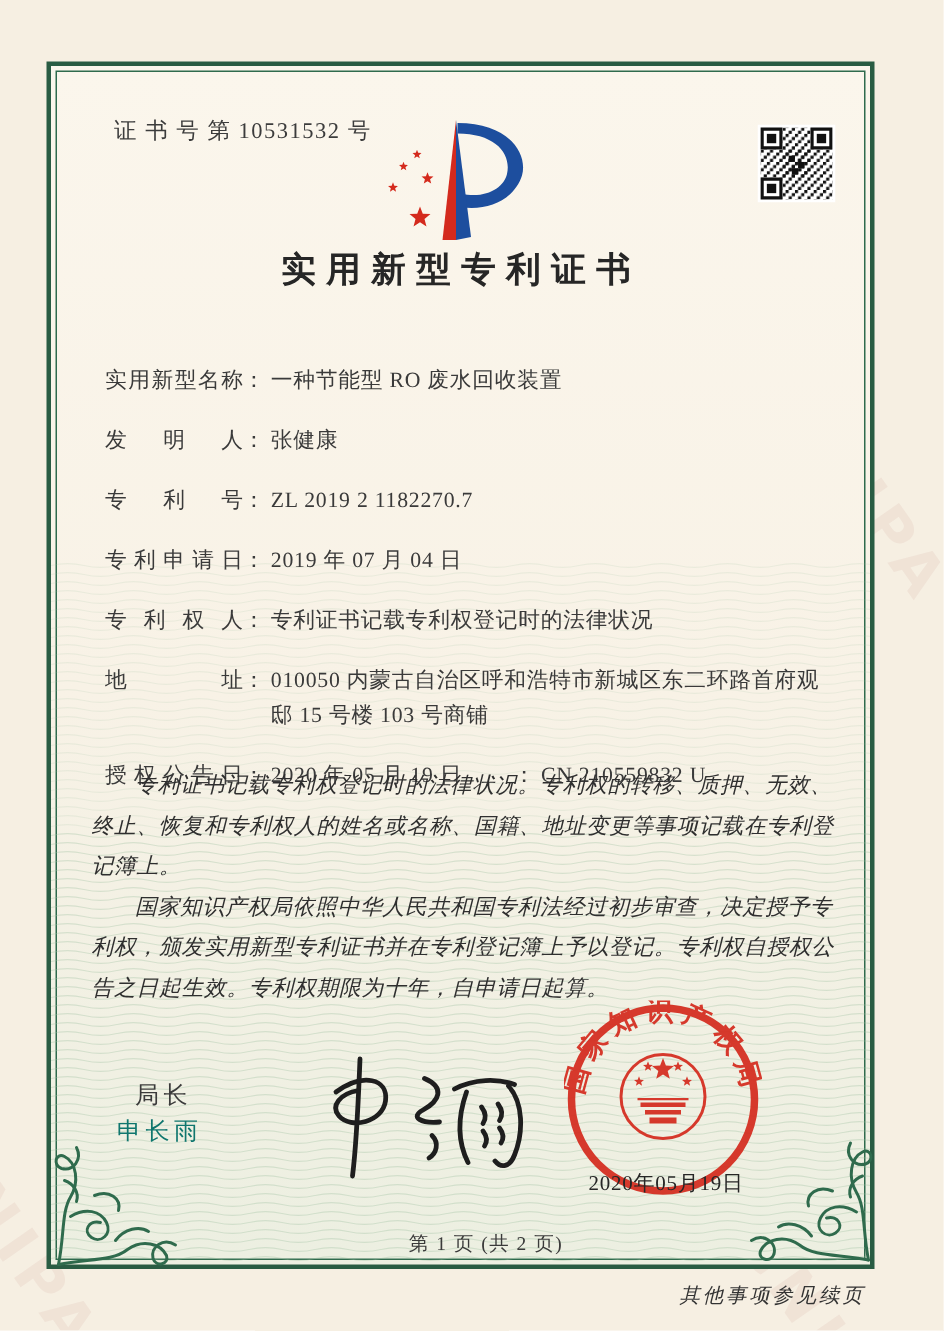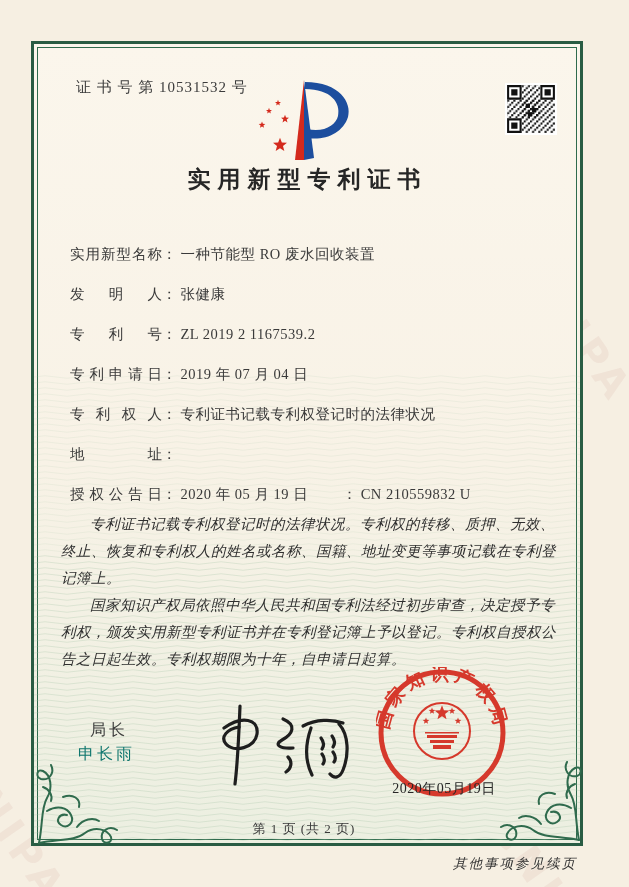--- a/index.html
+++ b/index.html
@@ -67,21 +67,21 @@
   .sig-script{position:absolute;left:146px;top:690px;}
   
   .seal{position:absolute;left:376px;top:667px;}
   .seal-date{
     position:absolute;left:374px;top:780px;width:140px;text-align:center;
     font-size:14px;color:#262626;letter-spacing:0.5px;
   }
   
   .page-num{
     position:absolute;left:31px;top:820px;width:546px;text-align:center;
-    font-size:13px;color:#3a3a3a;letter-spacing:1px;
+    font-size:13px;color:#3a3a3a;letter-spacing:1px;padding-left:20px;
   }
   .continuation{
     position:absolute;left:31px;top:855px;width:546px;text-align:right;
     font-size:13.5px;color:#333;font-style:italic;letter-spacing:2px;
   }
   .flourish{position:absolute;pointer-events:none;}
   .flourish.bl{left:33px;top:753px;}
   .flourish.br{left:490px;top:750px;transform:scaleX(-1);}
 </style>
 </head>
@@ -160,35 +160,36 @@
       <span class="f-value">一种节能型 RO 废水回收装置</span>
     </div>
     <div class="frow">
       <span class="f-label">发明人</span>
         <span class="f-colon">：</span>
       <span class="f-value">张健康</span>
     </div>
     <div class="frow">
       <span class="f-label">专利号</span>
         <span class="f-colon">：</span>
-      <span class="f-value">ZL 2019 2 1167539.2</span>
+      <span class="f-value">ZL 2019 2 1182270.7</span>
     </div>
     <div class="frow">
       <span class="f-label">专利申请日</span>
         <span class="f-colon">：</span>
       <span class="f-value">2019 年 07 月 04 日</span>
     </div>
     <div class="frow">
       <span class="f-label">专利权人</span>
         <span class="f-colon">：</span>
       <span class="f-value">专利证书记载专利权登记时的法律状况</span>
     </div>
     <div class="frow">
       <span class="f-label">地址</span>
         <span class="f-colon">：</span>
+      <span class="f-value wrap">010050 内蒙古自治区呼和浩特市新城区东二环路首府观邸 15 号楼 103 号商铺</span>
     </div>
     <div class="frow">
       <span class="f-label">授权公告日</span>
         <span class="f-colon">：</span>
       <span class="f-value">2020 年 05 月 19 日</span>
       <span class="fgroup2">
           <span class="f-colon">：</span>
         <span class="f-value">CN 210559832 U</span>
       </span>
     </div>

